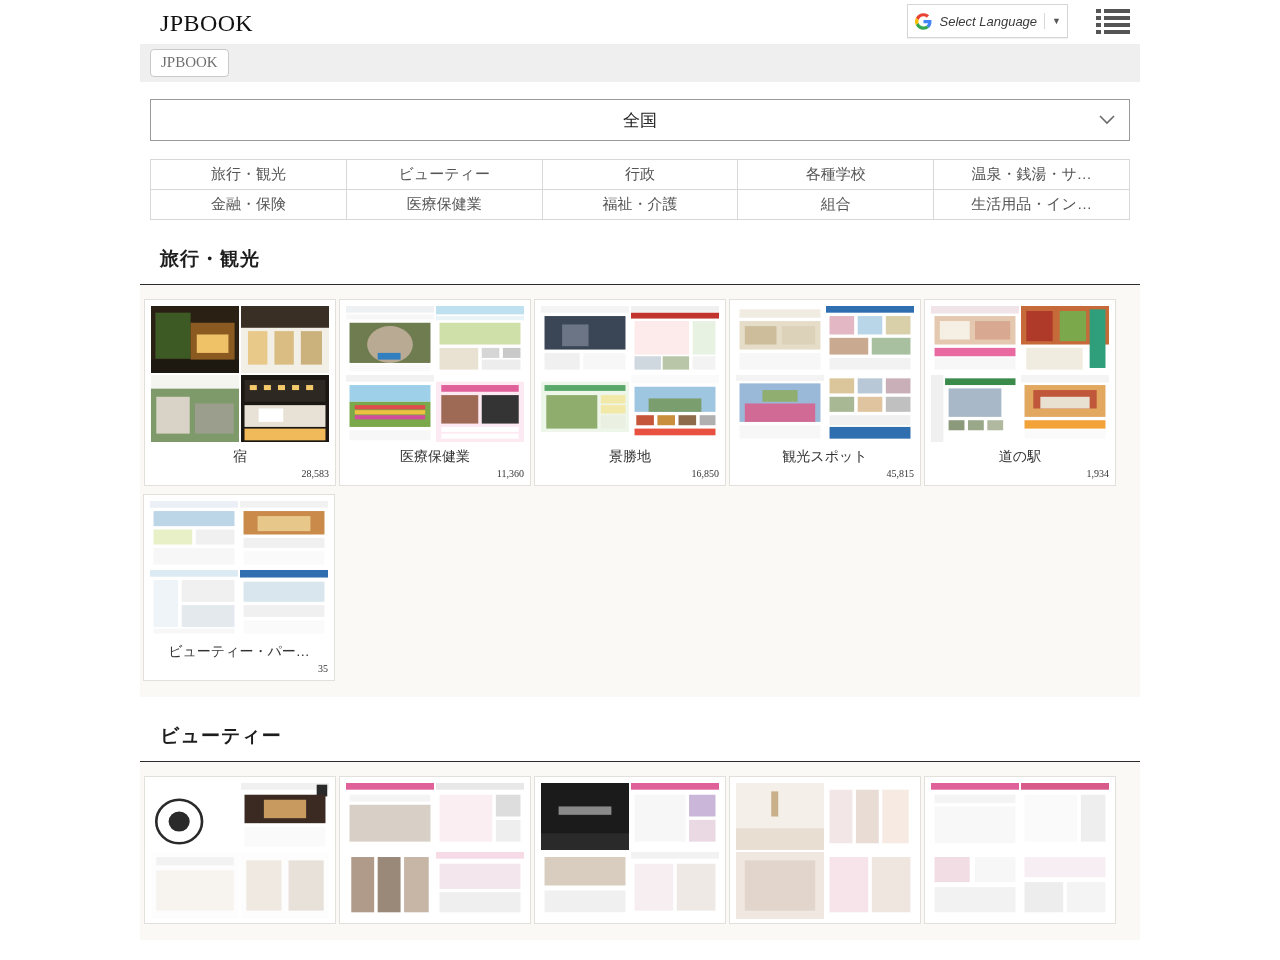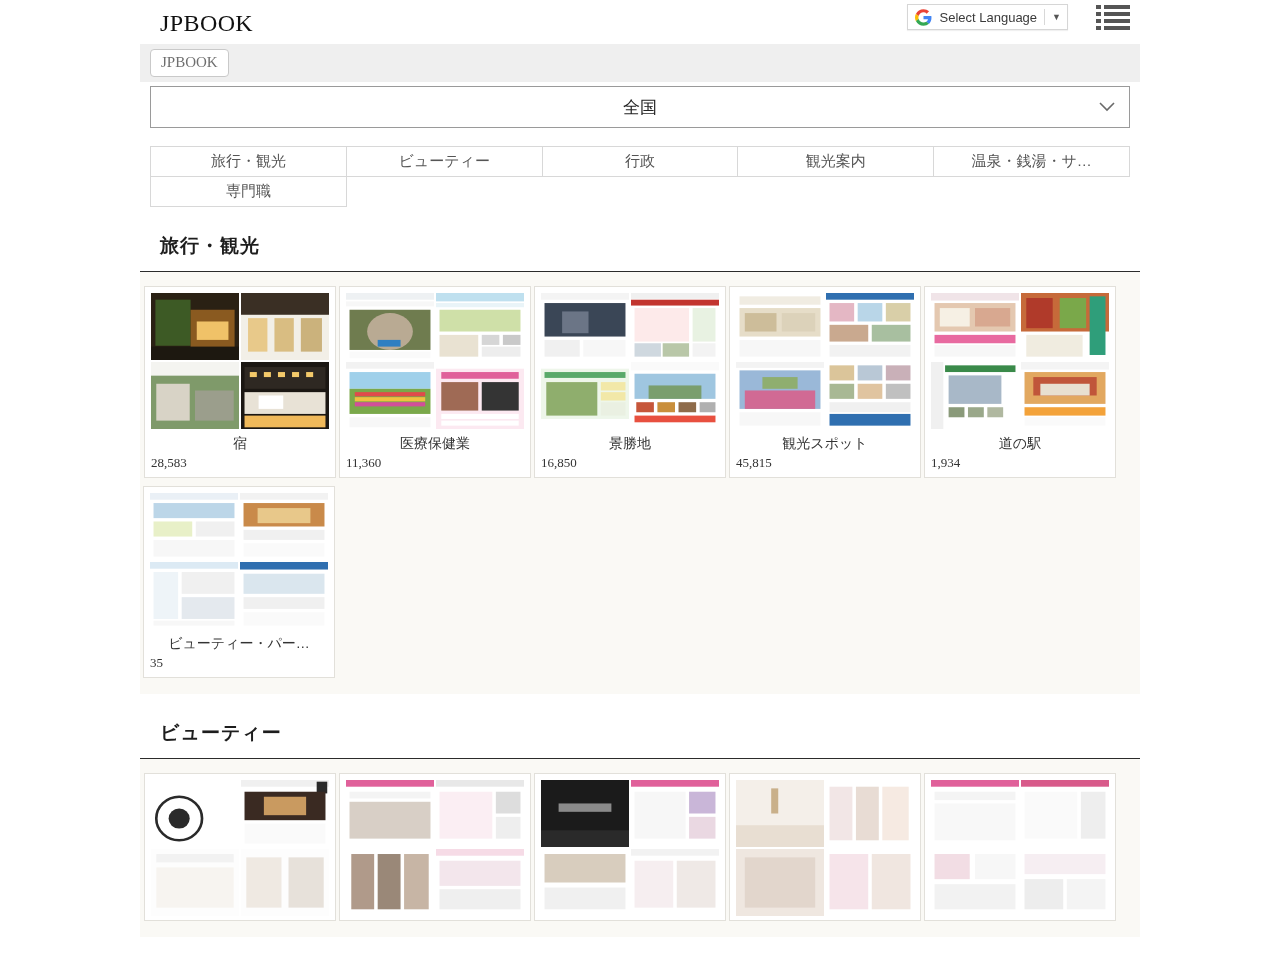--- a/index.html
+++ b/index.html
@@ -31,25 +31,26 @@
   }
   .header-right {
     position: absolute;
     right: 150px; top: 4px;
     display: flex; align-items: center; gap: 28px;
   }
   .gtranslate {
     display: inline-flex; align-items: center;
     border: 1px solid #d6d6d6;
     background: #fff;
-    height: 26px;
+    height: 34px;
     padding: 0 6px 0 7px;
     font-size: 13px;
     color: #3a3a3a;
     box-shadow: 0 1px 1px rgba(0,0,0,.06);
+    font-style: italic;
   }
   .g-logo { width: 17px; height: 17px; margin-right: 7px; flex: 0 0 auto; }
   .gt-label { white-space: nowrap; }
   .gt-sep { width: 1px; height: 16px; background: #d8d8d8; margin: 0 7px; display:inline-block; }
   .gt-caret { font-size: 9px; color: #555; }
 
   .menu-icon { width: 34px; height: 26px; display:block; }
 
   
   .crumb-bar {
@@ -64,21 +65,21 @@
     background: #fff;
     border-radius: 4px;
     font-family: "Liberation Serif", "DejaVu Serif", serif;
     font-size: 15px;
     color: #6f6f6f;
     padding: 4px 10px 5px;
     line-height: 1.1;
   }
 
   
-  .region-wrap { padding: 4px 150px 0 150px; font-family: Liberation Serif, serif; }
+  .region-wrap { padding: 17px 150px 0 150px; font-family: Liberation Serif, serif; }
   .region-select {
     height: 42px;
     border: 1px solid #9a9a9a;
     background: #fff;
     display: flex; align-items: center; justify-content: center;
     position: relative;
     font-size: 17px;
     color: #222;
   }
   .region-select .chev {
@@ -145,22 +146,22 @@
   .card-label {
     text-align: center;
     font-size: 14px;
     color: #333;
     padding-top: 6px;
     white-space: nowrap;
     overflow: hidden;
     text-overflow: ellipsis;
   }
   .card-count {
-    text-align: left;
-    font-size: 13px;
+    text-align: right;
+    font-size: 10px;
     color: #333;
     font-family: "Liberation Serif", "DejaVu Serif", serif;
     padding: 2px 0 2px;
   }
   .row-gap { height: 8px; width: 100%; }
 </style>
 </head>
 <body>
 
 <div class="page">
@@ -206,29 +207,29 @@
       </svg>
     </div>
   </div>
 
   <table class="cat-table">
     <tbody>
       <tr>
         <td>旅行・観光</td>
         <td>ビューティー</td>
         <td>行政</td>
-        <td>観光案内</td>
+        <td>各種学校</td>
         <td>温泉・銭湯・サ…</td>
       </tr>
       <tr>
-        <td>専門職</td>
-        <td class="empty"></td>
-        <td class="empty"></td>
-        <td class="empty"></td>
-        <td class="empty"></td>
+        <td>金融・保険</td>
+        <td>医療保健業</td>
+        <td>福祉・介護</td>
+        <td>組合</td>
+        <td>生活用品・イン…</td>
       </tr>
     </tbody>
   </table>
 
   <div class="section">
     <div class="section-head">
       <h2>旅行・観光</h2>
     </div>
     <div class="section-body">
 

